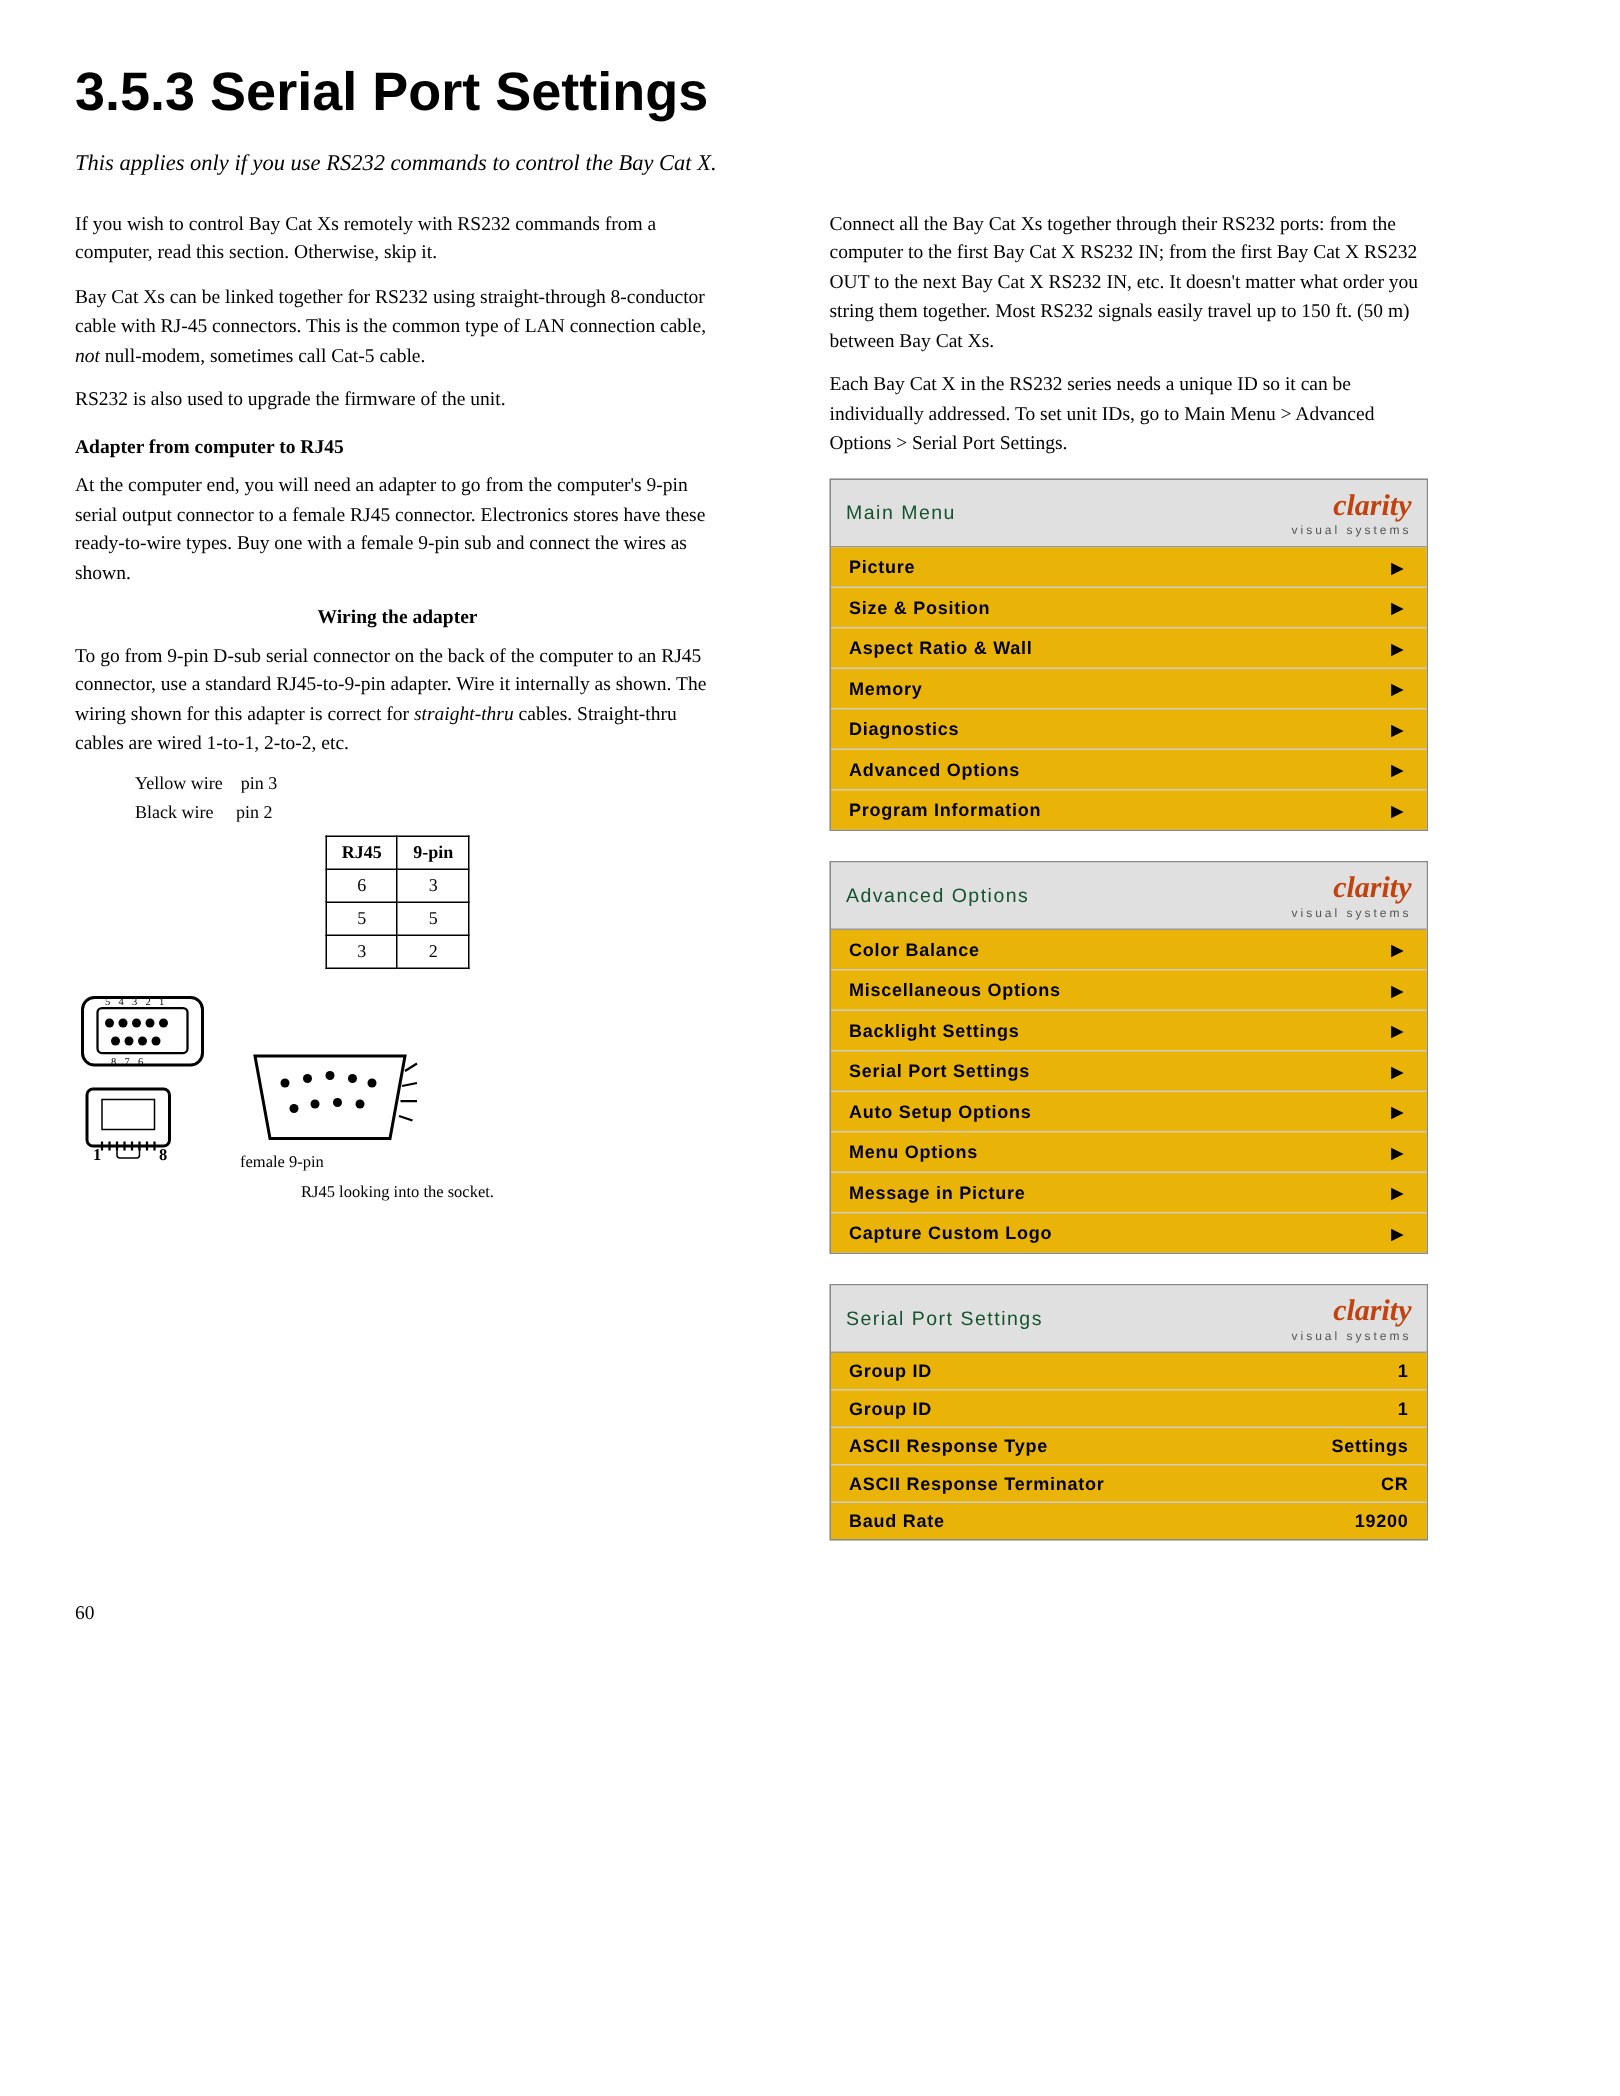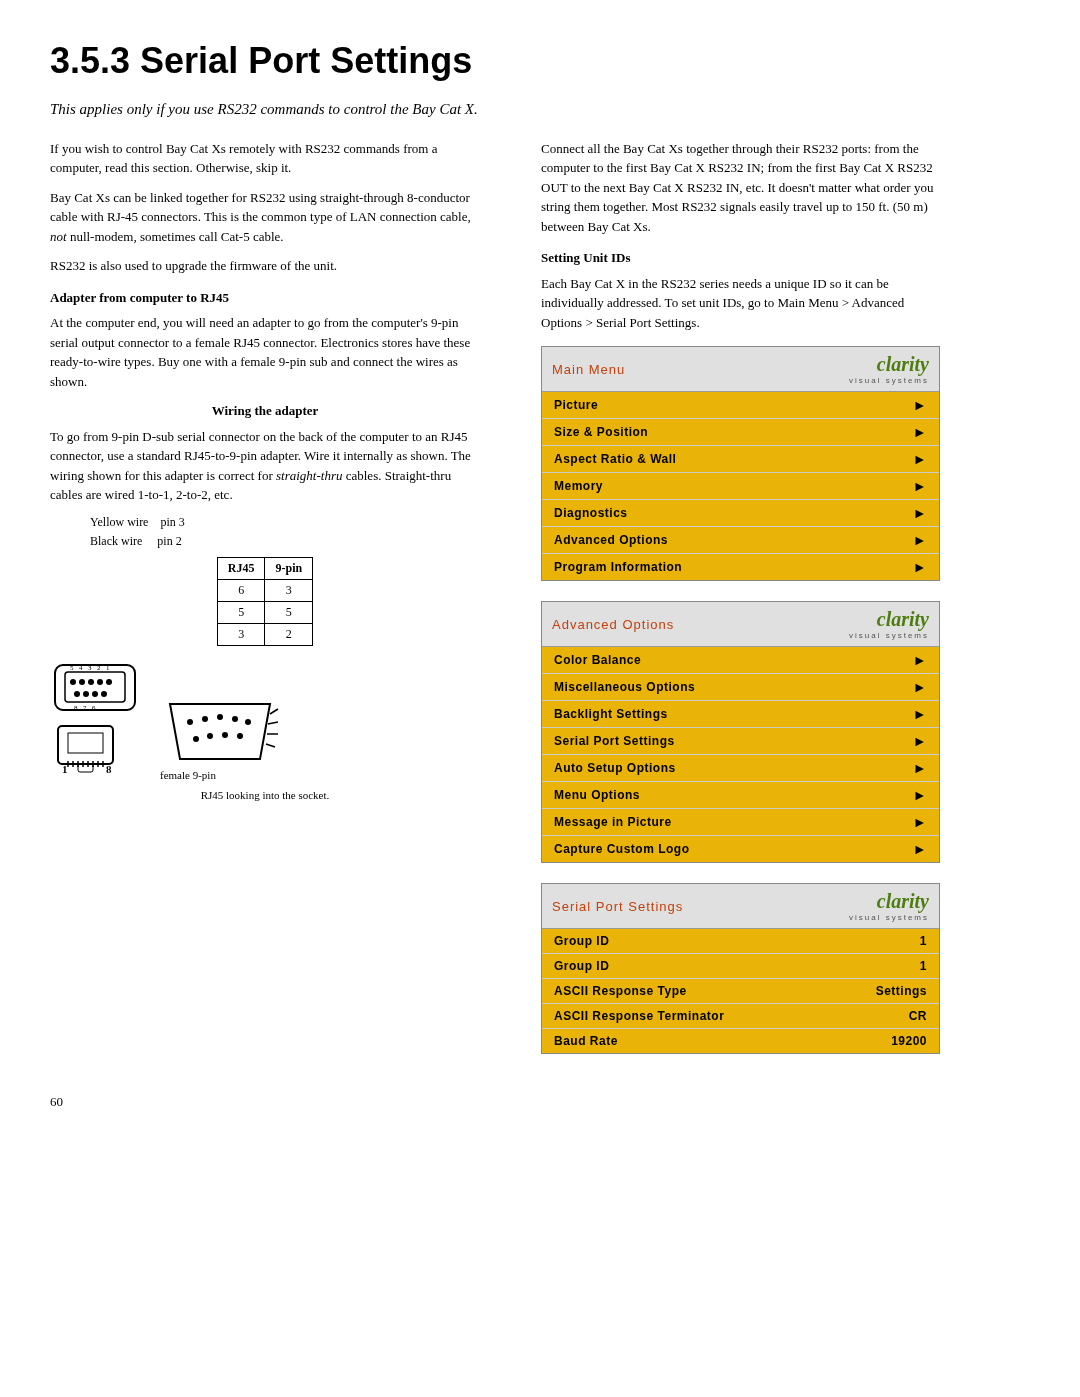--- a/index.html
+++ b/index.html
@@ -19,21 +19,21 @@
       margin-bottom: 16px;
       border-bottom: none;
     }
     .subtitle {
       font-style: italic;
       font-size: 15px;
       margin-bottom: 18px;
     }
     .two-col {
       display: flex;
-      gap: 30px;
+      gap: 42px;
     }
     .col-left {
       flex: 1;
       max-width: 430px;
     }
     .col-right {
       flex: 1;
       max-width: 430px;
       padding-left: 31px;
     }
@@ -105,27 +105,27 @@
       justify-content: space-between;
       align-items: center;
       padding: 6px 10px;
       background: #e0e0e0;
       border-bottom: 1px solid #999;
     }
     .menu-header-title {
       font-size: 13px;
       font-weight: normal;
       letter-spacing: 1px;
-      color: #c2410c;
+      color: #14532d;
     }
     .clarity-logo {
       font-style: italic;
       font-weight: bold;
       font-size: 18px;
-      color: #4d7c0f;
+      color: #c2410c;
       font-family: 'Times New Roman', serif;
       position: relative;
     }
     .clarity-logo span.brand {
       font-style: italic;
       font-weight: bold;
       font-size: 20px;
     }
     .clarity-logo-container {
       display: flex;
@@ -284,21 +284,20 @@
         <span class="female-9pin-label">female 9-pin</span>
       </div>
     </div>
 
     <p class="rj45-label">RJ45 looking into the socket.</p>
   </div>
 
   <div class="col-right">
     <p>Connect all the Bay Cat Xs together through their RS232 ports: from the computer to the first Bay Cat X RS232 IN; from the first Bay Cat X RS232 OUT to the next Bay Cat X RS232 IN, etc. It doesn't matter what order you string them together. Most RS232 signals easily travel up to 150 ft. (50 m) between Bay Cat Xs.</p>
 
-    <p class="section-heading">Setting Unit IDs</p>
     <p>Each Bay Cat X in the RS232 series needs a unique ID so it can be individually addressed. To set unit IDs, go to Main Menu &gt; Advanced Options &gt; Serial Port Settings.</p>
 
     <div class="menu-panel" style="margin-top:14px;">
       <div class="menu-header">
         <span class="menu-header-title">Main Menu</span>
         <div class="clarity-logo-container">
           <span class="clarity-logo"><span class="brand">clarity</span></span>
           <span class="clarity-logo-sub">visual systems</span>
         </div>
       </div>

